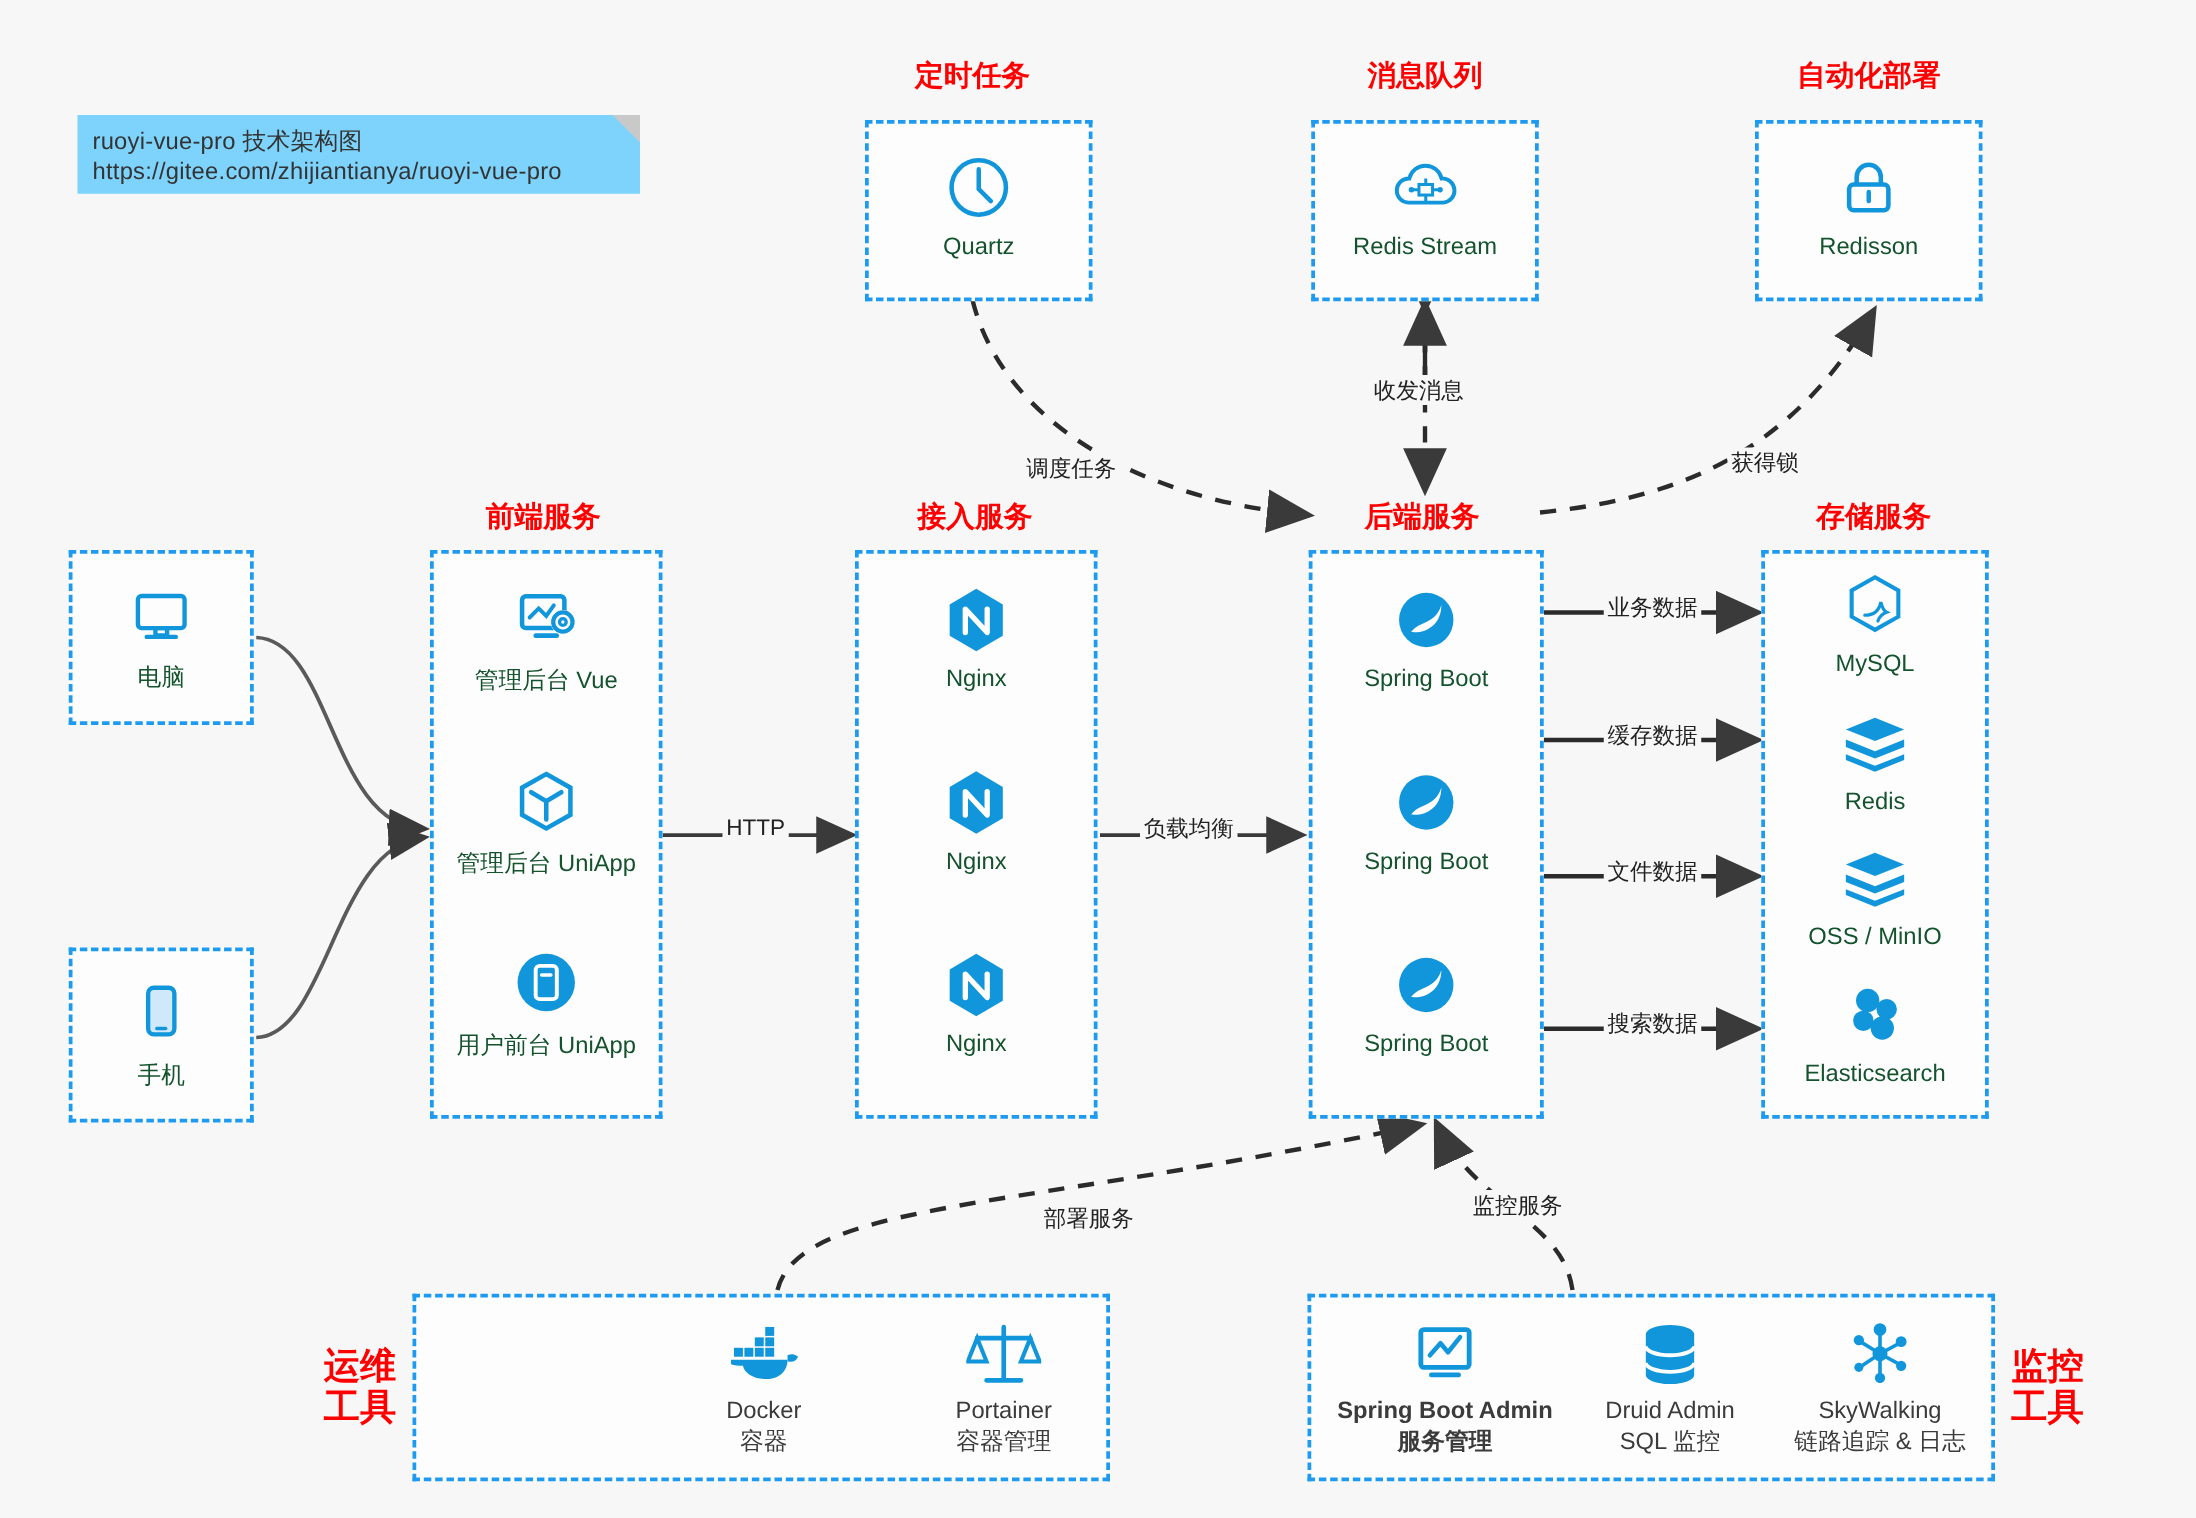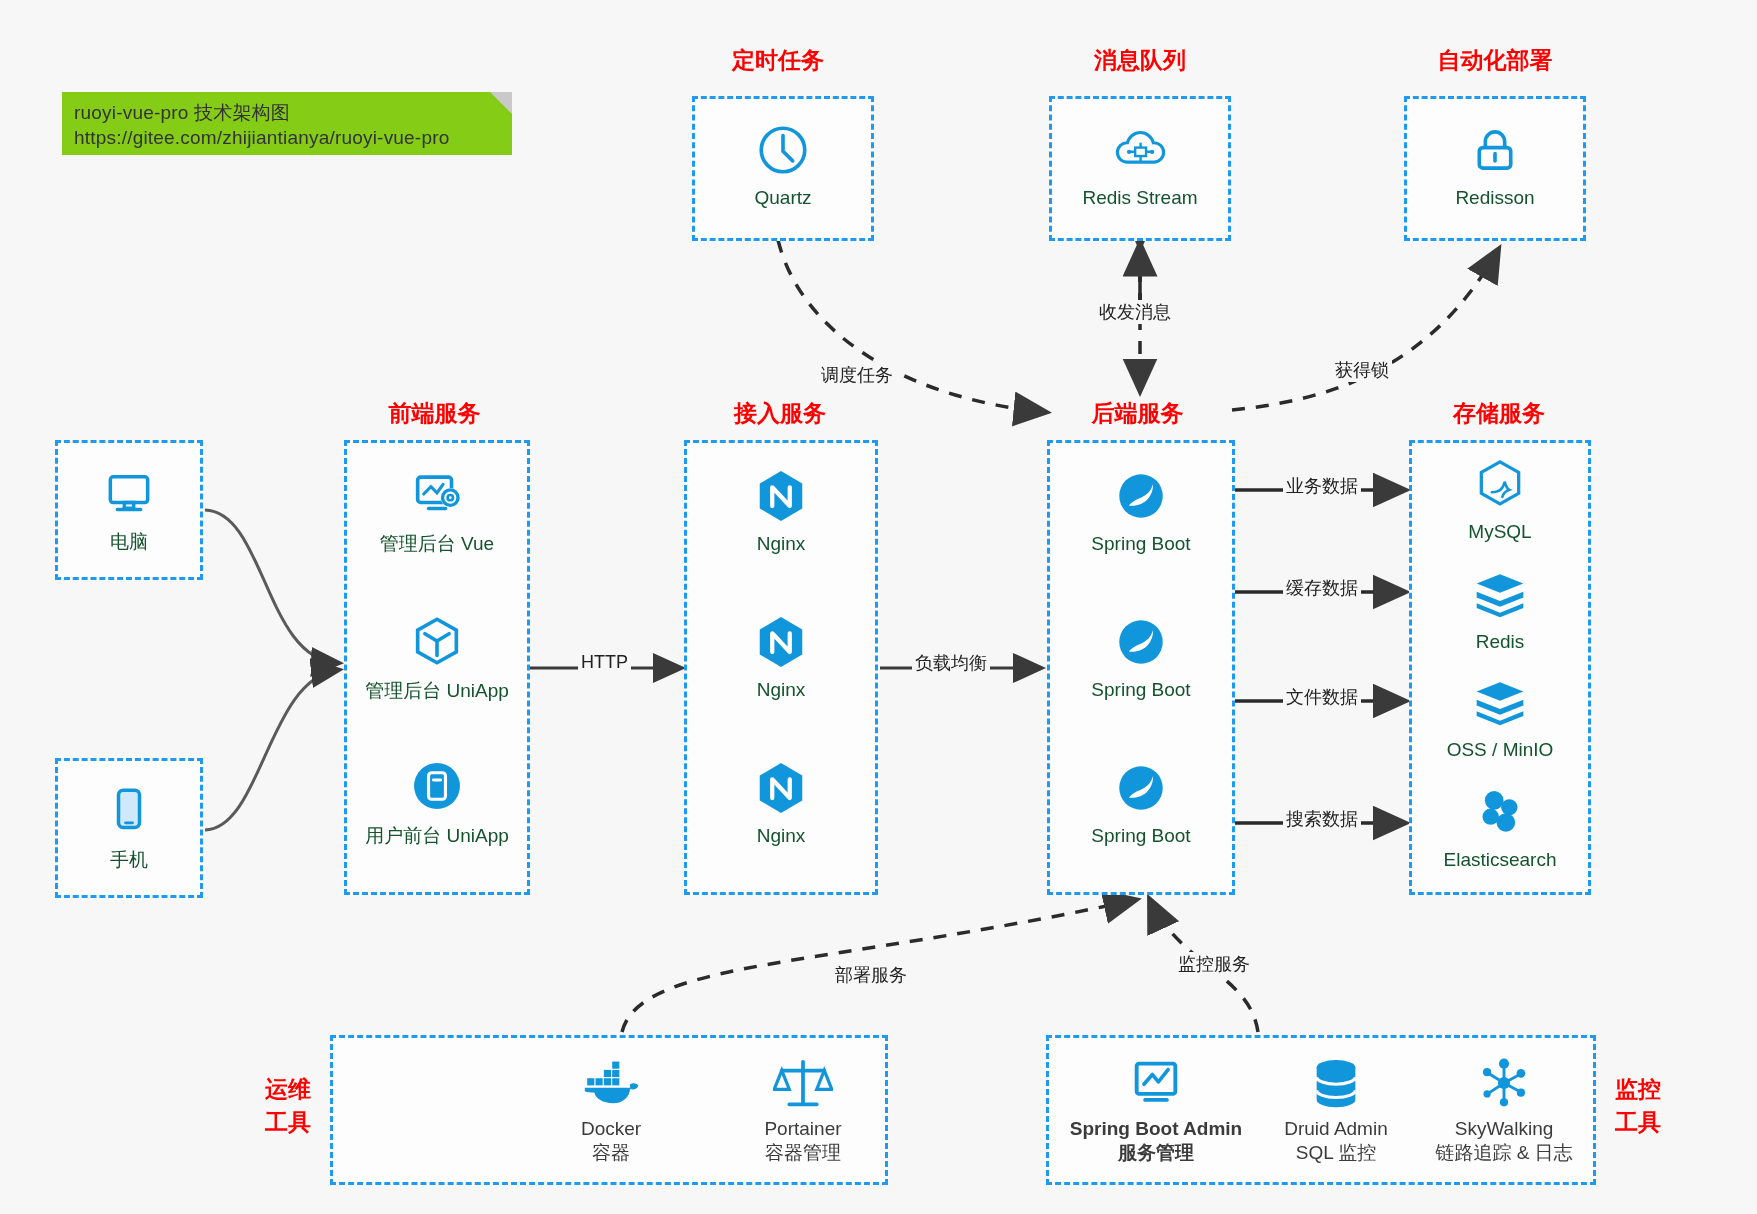--- a/index.html
+++ b/index.html
@@ -8,21 +8,21 @@
     background:#f7f7f7;
     font-family:"Liberation Sans","DejaVu Sans",sans-serif;
     overflow:hidden;
   }
   #canvas{position:relative;width:1757px;height:1214px;}
   svg#wires{position:absolute;left:0;top:0;width:1757px;height:1214px;pointer-events:none;}
 
   
   .note{
     position:absolute;left:62px;top:92px;width:450px;height:63px;
-    background:#84cc16;
+    background:#7dd3fc;
     box-shadow:none;
   }
   .note .fold{
     position:absolute;right:0;top:0;width:0;height:0;
     border-left:22px solid transparent;border-top:22px solid #c9c9c9;
   }
   .note .ln{
     position:absolute;left:12px;color:#333;font-size:19px;letter-spacing:.2px;
     white-space:nowrap;
   }
@@ -33,21 +33,21 @@
   .gbox{
     position:absolute;
     border:3px dashed #1e9bf0;
     background:#fdfdfd;
     box-sizing:border-box;
   }
   .gtitle{
     position:absolute;color:#ff0000;font-weight:bold;font-size:23px;
     text-align:center;white-space:nowrap;
   }
-  .gtitle.side{font-size:23px;line-height:1.25;}
+  .gtitle.side{font-size:29px;line-height:1.25;}
 
   
   .node{position:absolute;text-align:center;width:100%;}
   .node .ic{height:62px;display:flex;align-items:center;justify-content:center;}
   .node .lbl{margin-top:6px;font-size:19px;color:#14532d;white-space:nowrap;}
 
   .cell{position:absolute;text-align:center;}
   .cell .ic{height:62px;display:flex;align-items:center;justify-content:center;}
   .cell .lbl{margin-top:4px;font-size:19px;color:#3b3b3b;white-space:nowrap;}
   .cell .sub{font-size:19px;color:#3b3b3b;white-space:nowrap;}
@@ -392,21 +392,21 @@
       <div class="sub">链路追踪 &amp; 日志</div>
     </div>
   </div>
   <div class="gtitle side" style="left:1602px;top:1075px;width:72px;text-align:center;">监控</div>
   <div class="gtitle side" style="left:1602px;top:1108px;width:72px;text-align:center;">工具</div>
 
   <div class="elabel" style="left:578px;top:652px;">HTTP</div>
   <div class="elabel" style="left:912px;top:651px;">负载均衡</div>
   <div class="elabel" style="left:818px;top:363px;">调度任务</div>
   <div class="elabel" style="left:1096px;top:300px;">收发消息</div>
-  <div class="elabel" style="left:1332px;top:358px;">获得锁</div>
+  <div class="elabel" style="left:1382px;top:358px;">获得锁</div>
   <div class="elabel" style="left:1283px;top:474px;">业务数据</div>
   <div class="elabel" style="left:1283px;top:576px;">缓存数据</div>
   <div class="elabel" style="left:1283px;top:685px;">文件数据</div>
   <div class="elabel" style="left:1283px;top:807px;">搜索数据</div>
   <div class="elabel" style="left:832px;top:963px;">部署服务</div>
   <div class="elabel" style="left:1175px;top:952px;">监控服务</div>
 
 </div>
 
 </body></html>

